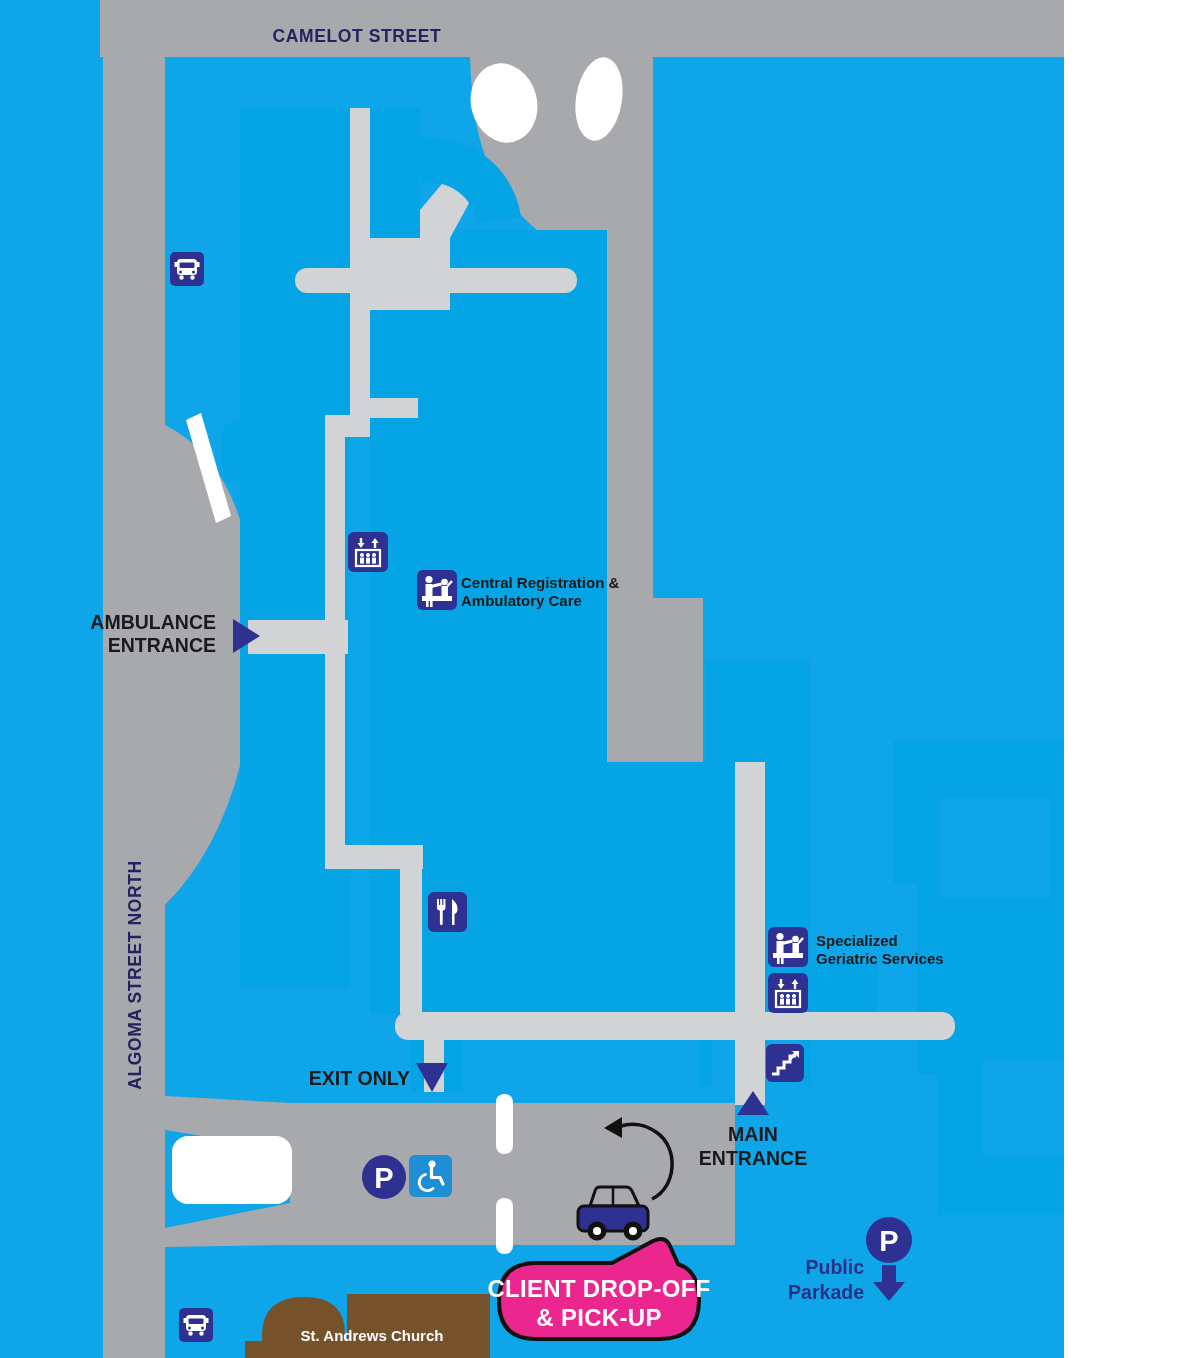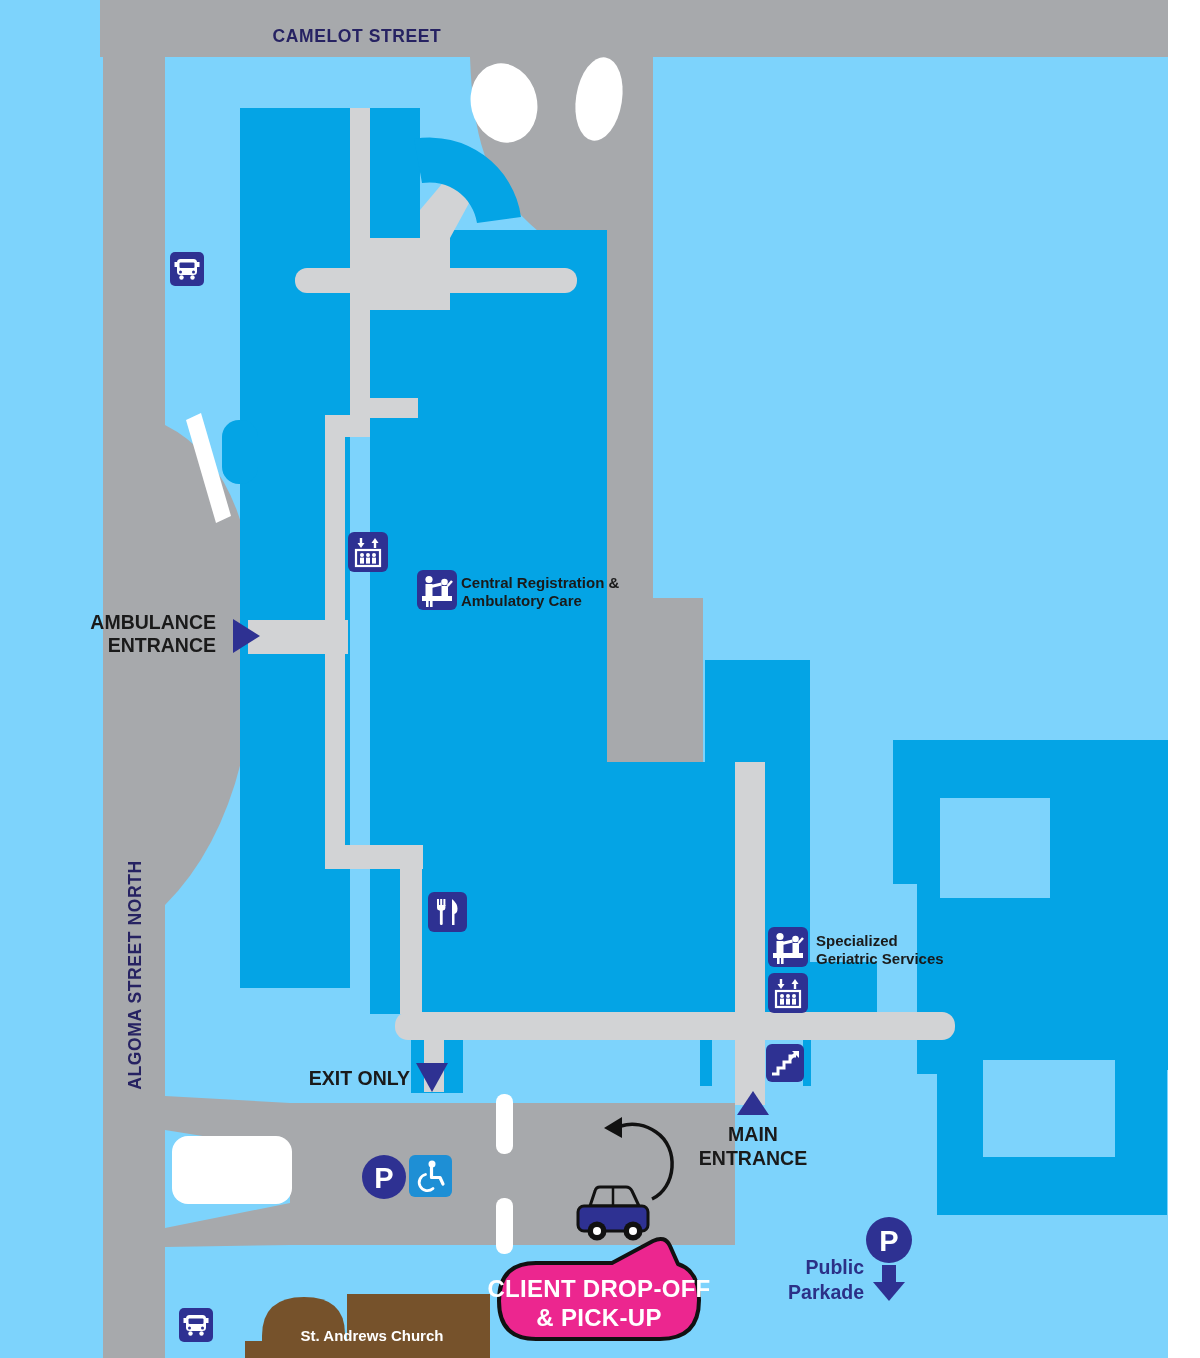--- a/index.html
+++ b/index.html
@@ -7,21 +7,21 @@
     --corridor-gray:#D2D3D5;
     --street-gray:#A7A9AC;
     --icon-navy:#2E3192;
     --label-navy:#262262;
     --highlight-pink:#EC268F;
     --church-brown:#76522B;
     --accessible-blue:#1E8FD5;
     --label-black:#1A1A1A;
   }
   html,body{margin:0;padding:0;background:#fff;}
-  #map-wrap{position:relative;width:1168px;height:1358px;background:#7dd3fc;overflow:hidden;}
+  #map-wrap{position:relative;width:1064px;height:1358px;background:#0ea5e9;overflow:hidden;}
   svg{display:block}
   .f-street{fill:var(--street-gray);}
   .f-corridor{fill:var(--corridor-gray);}
   .f-blue{fill:var(--building-blue);}
   .f-navy{fill:var(--icon-navy);}
   .f-white{fill:#fff;}
   .f-pink{fill:var(--highlight-pink);stroke:#111;stroke-width:4;stroke-linejoin:round;}
   .f-brown{fill:var(--church-brown);}
   .t-street{font:bold 17.5px "Liberation Sans",sans-serif;fill:var(--label-navy);letter-spacing:.6px;}
   .t-blk-lg{font:bold 19.5px "Liberation Sans",sans-serif;fill:var(--label-black);}

